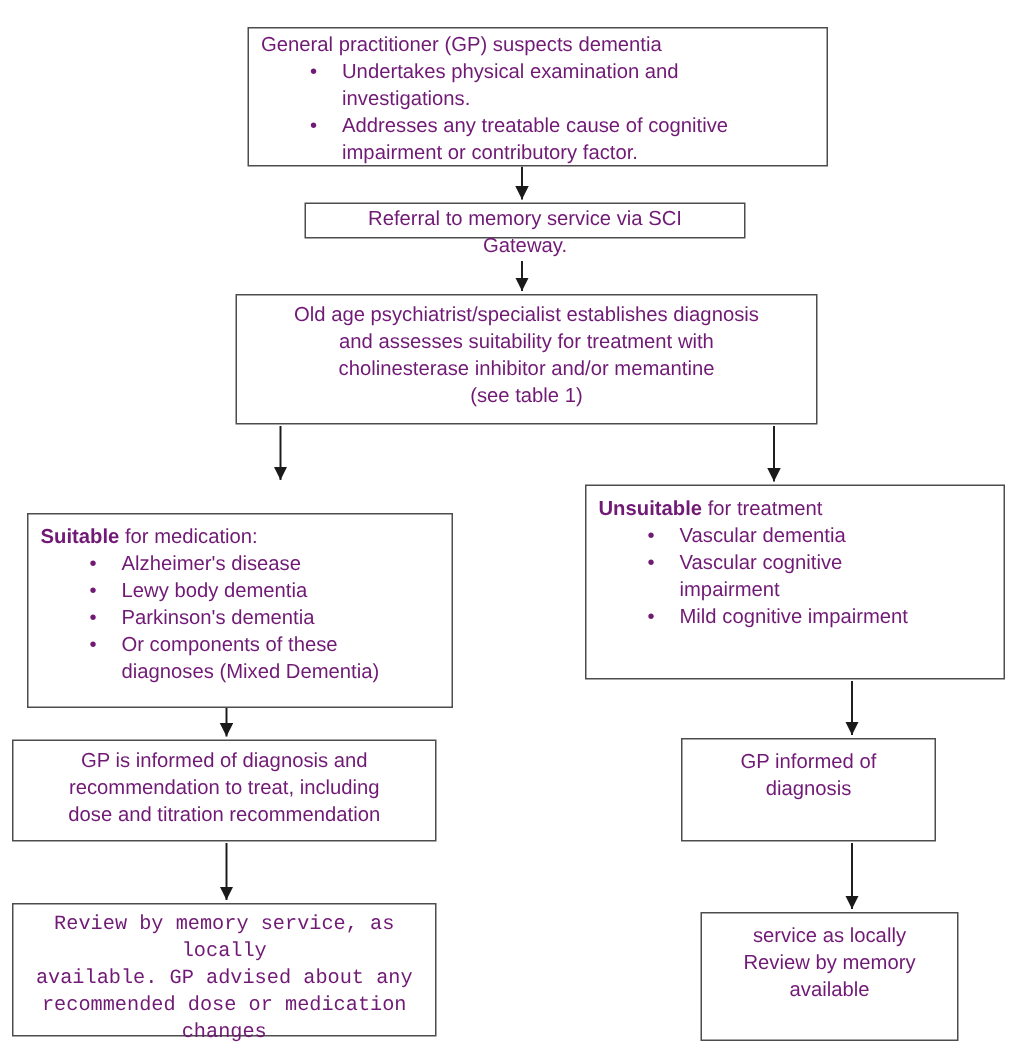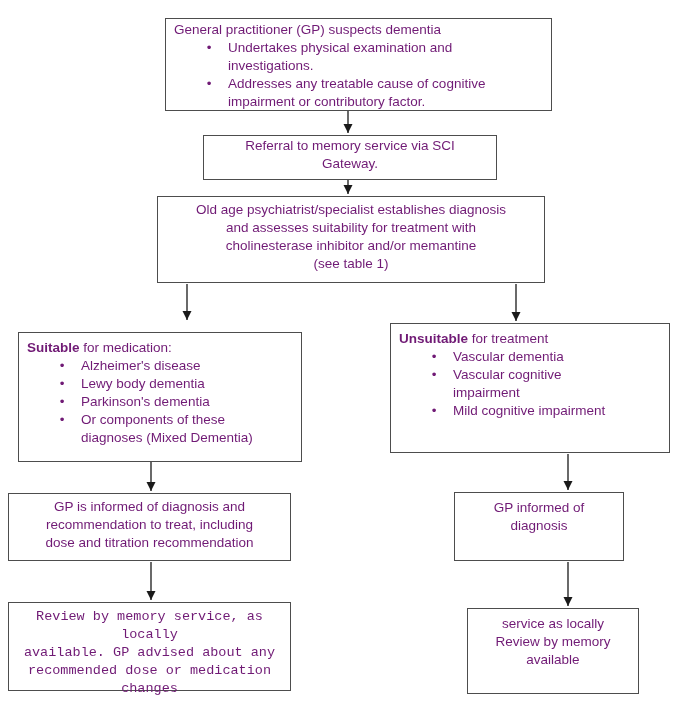--- a/index.html
+++ b/index.html
@@ -27,24 +27,24 @@
   .bullet-row { display: flex; align-items: flex-start; }
   .bullet-marker { width: 14px; text-align: center; flex: 0 0 14px; }
   .bullet-text { padding-left: 12px; }
   .arrows { position: absolute; left: 0; top: 0; pointer-events: none; }
 
   
   #box-gp-suspects     { left: 165px; top: 18px;  width: 387px; height: 93px;  padding: 2px 8px; }
   #box-gp-suspects .bullets { margin-left: 28px; }
   #box-gp-suspects .bullet-text { max-width: 300px; }
 
-  #box-referral        { left: 203px; top: 135px; width: 294px; height: 45px;  padding: 1px 10px; }
+  #box-referral        { left: 203px; top: 135px; width: 294px; height: 24px;  padding: 1px 10px; }
   #box-specialist      { left: 157px; top: 196px; width: 388px; height: 87px;  padding: 4px 10px; }
 
-  #box-suitable        { left: 18px;  top: 332px; width: 284px; height: 130px; padding: 6px 8px; }
+  #box-suitable        { left: 18px;  top: 342px; width: 284px; height: 130px; padding: 6px 8px; }
   #box-suitable .bullets { margin-left: 28px; }
   #box-suitable .bullet-text { max-width: 185px; }
 
   #box-unsuitable      { left: 390px; top: 323px; width: 280px; height: 130px; padding: 6px 8px; }
   #box-unsuitable .bullets { margin-left: 28px; }
   #box-unsuitable .bullet-text { max-width: 170px; }
 
   #box-gp-informed-left  { left: 8px;   top: 493px; width: 283px; height: 68px; padding-top: 4px; }
   #box-review-left       { left: 8px;   top: 602px; width: 283px; height: 89px; padding-top: 5px; font-family: Liberation Mono, monospace; }
   #box-gp-informed-right { left: 454px; top: 492px; width: 170px; height: 69px; padding-top: 6px; }

